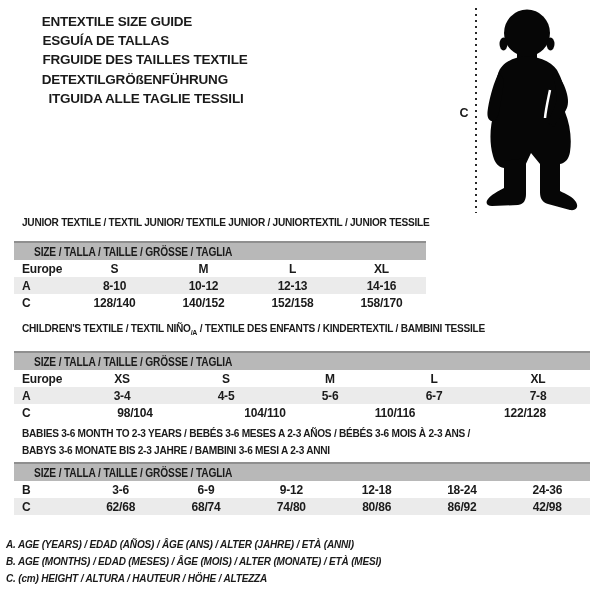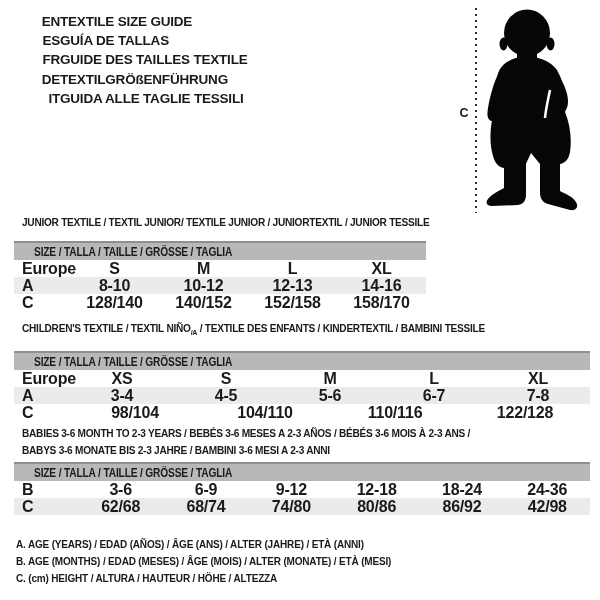--- a/index.html
+++ b/index.html
@@ -27,27 +27,27 @@
   }
   .section-title .sub{font-size:8px;vertical-align:sub;}
   
   .size-table{position:absolute;left:14px;}
   .t-header{
     height:19px;box-sizing:border-box;border-top:2px solid #8f8f8f;background:#b8b8b8;
     display:flex;align-items:center;padding-left:20px;
   }
   .t-header .hd-text{font-weight:700;font-size:12px;white-space:nowrap;
     transform:scaleX(0.85);transform-origin:0 50%;}
-  .t-row{display:flex;height:17px;align-items:center;font-weight:700;font-size:16px;}
+  .t-row{display:flex;height:17px;align-items:center;font-weight:700;font-size:12px;}
   .t-row.shaded{background:#ebebeb;}
   .t-label{width:56px;padding-left:8px;box-sizing:border-box;}
   .babies .t-label{width:64px;}
   .t-cell{flex:1 1 0;text-align:center;white-space:nowrap;}
   
-  .legend{position:absolute;left:16px;top:536px;}
+  .legend{position:absolute;left:6px;top:536px;font-style:italic;}
   .legend-line{font-weight:700;font-size:11.5px;line-height:17px;white-space:nowrap;
     transform:scaleX(0.87);transform-origin:0 50%;}
 </style>
 </head>
 <body>
 
 <div class="canvas">
 
   <div class="langs">
     <div class="lang-row">

